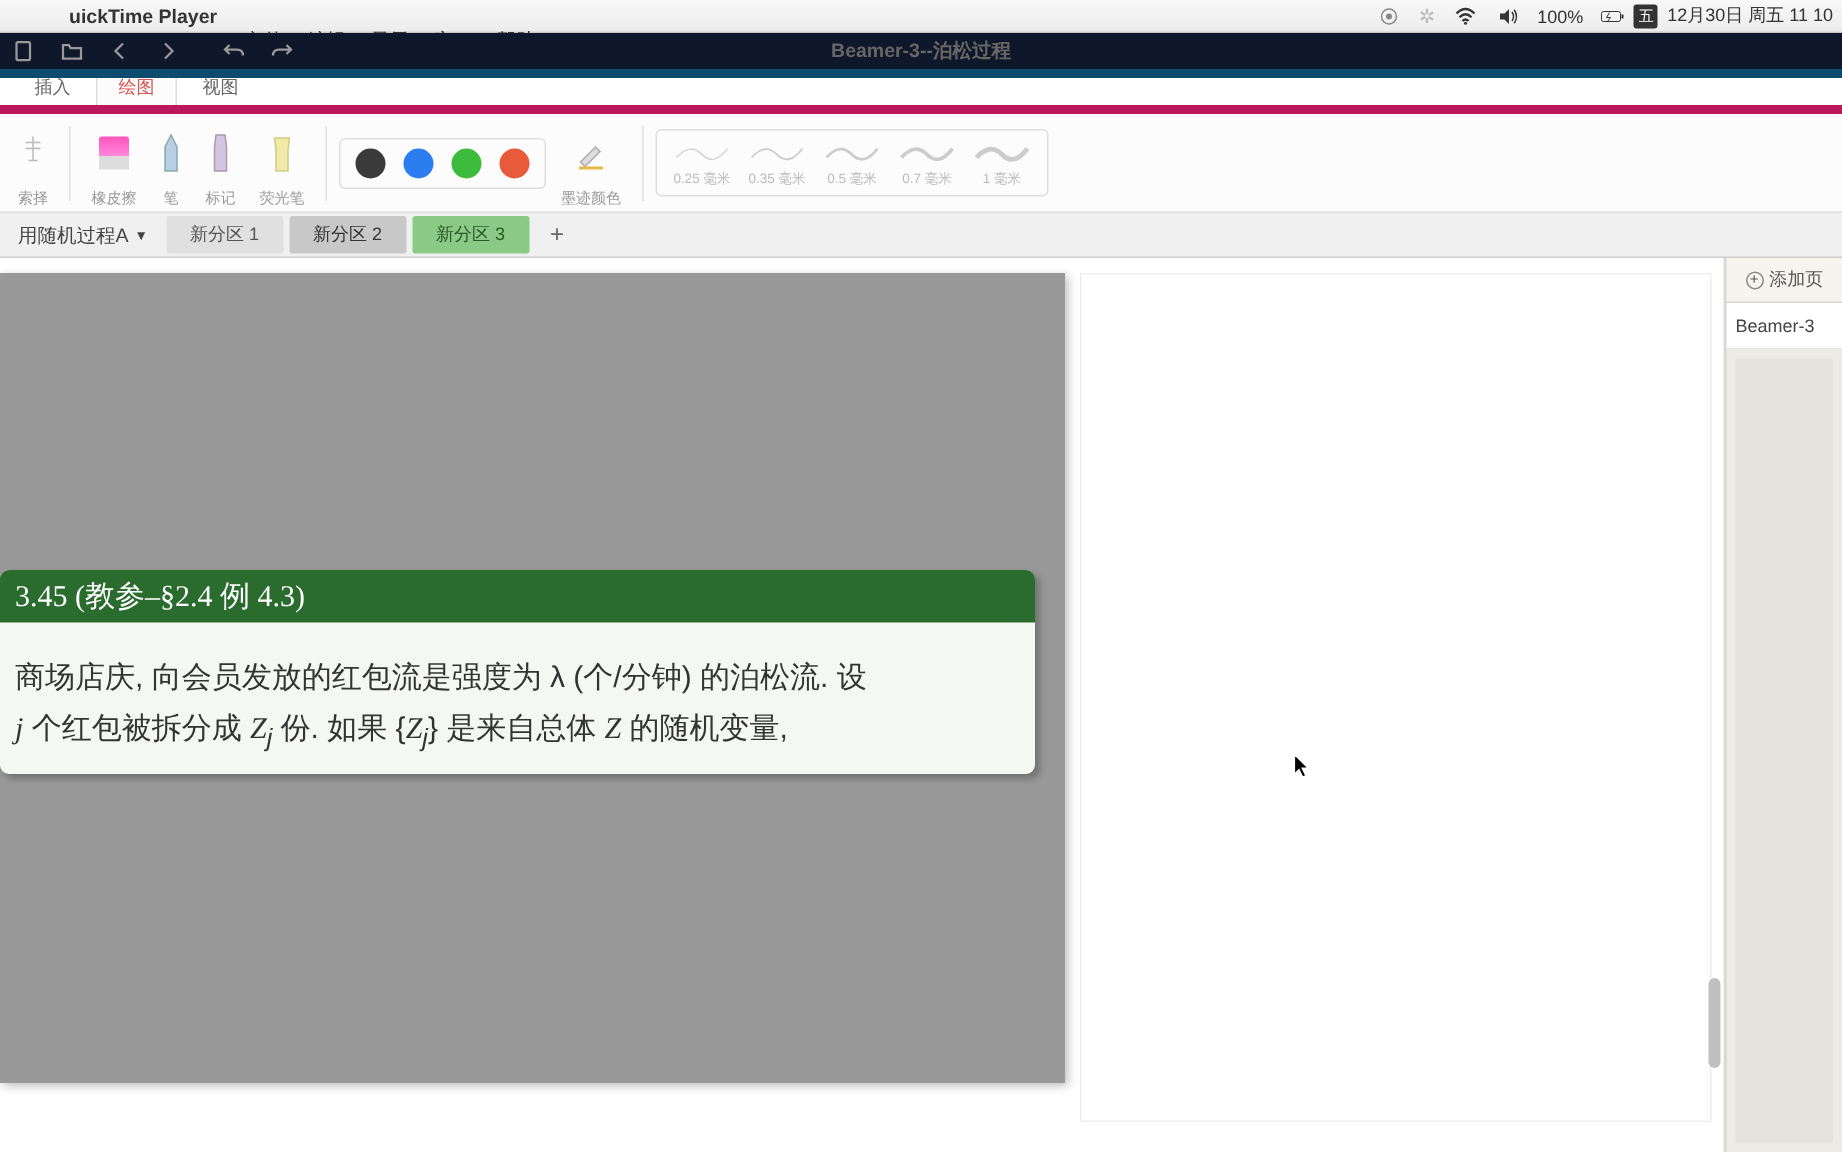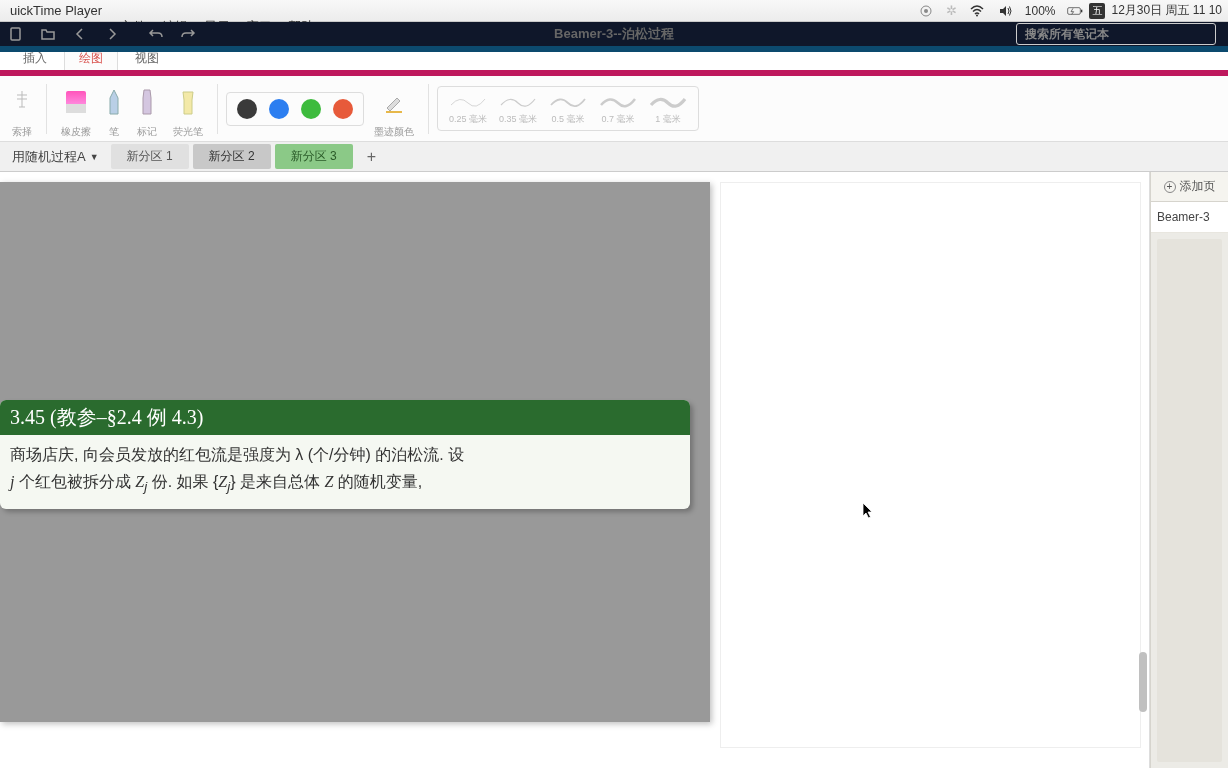--- a/index.html
+++ b/index.html
@@ -1,20 +1,20 @@
 <!DOCTYPE html>
 <html><head>
 <meta charset="utf-8">
 <style>
 * { margin: 0; padding: 0; box-sizing: border-box; font-family: -apple-system, "Helvetica Neue", Arial, sans-serif; }
 body { width: 1228px; height: 768px; background: #f5f5f5; overflow: hidden; position: relative; }
 
 
 .menubar { height: 22px; background: linear-gradient(#f8f8f8,#ececec); border-bottom: 1px solid #c9c9c9; display: flex; align-items: center; font-size: 13px; color: #333; }
-.menubar .app-name { font-weight: 400; padding: 0 10px; }
+.menubar .app-name { font-weight: 700; padding: 0 10px; margin-left: 36px; }
 .menubar .menu-item { padding: 0 8px; cursor: default; margin-top: 32px; }
 .menubar .spacer { flex: 1; }
 .menubar .status { padding: 0 6px; display: flex; align-items: center; gap: 4px; }
 .menubar .status svg { width: 16px; height: 16px; }
 .menubar .batt { font-size: 12px; }
 
 
 .app-toolbar { height: 30px; background: #0f172a; border-bottom: 6px solid #0c4a6e; display: flex; align-items: center; position: relative; font-weight: bold; }
 .tb-btn { width: 24px; height: 24px; margin: 0 4px; display: flex; align-items: center; justify-content: center; color: #888; border-radius: 3px; }
 .tb-btn svg { width: 16px; height: 16px; stroke: #999; fill: none; stroke-width: 1.5; }
@@ -53,23 +53,23 @@
 .main { display: flex; height: calc(768px - 22px - 30px - 24px - 66px - 30px); }
 .canvas-area { flex: 1; background: #fff; position: relative; overflow: hidden; border-right: 1px solid #ddd; }
 .sidebar { width: 78px; background: #ecebe6; border-left: 1px solid #d6d4cd; display: flex; flex-direction: column; }
 .sidebar .add-page { height: 30px; border-bottom: 1px solid #d6d4cd; display: flex; align-items: center; justify-content: center; font-size: 12px; color: #555; gap: 4px; background: #f5f4ef; }
 .sidebar .page-entry { padding: 8px 6px; font-size: 12px; color: #444; background: #fff; border-bottom: 1px solid #e8e6df; text-align: left; overflow: hidden; white-space: nowrap; }
 .sidebar .thumb { flex: 1; margin: 6px; background: #e5e3dc; border-radius: 2px; }
 
 
 .slide { position: absolute; left: 0; top: 10px; width: 710px; height: 540px; background: #999; box-shadow: 2px 2px 6px rgba(0,0,0,.25); }
 .slide-title { background: #1a1a9a; color: #fff; padding: 8px 14px; font-size: 26px; font-family: "Songti SC","SimSun",serif; }
-.example-box { position: absolute; left: 0; top: 218px; width: 690px; background: #f5f8f2; border-radius: 6px; box-shadow: 3px 3px 5px rgba(0,0,0,.25); overflow: hidden; }
+.example-box { position: absolute; left: 0; top: 198px; width: 690px; background: #f5f8f2; border-radius: 6px; box-shadow: 3px 3px 5px rgba(0,0,0,.25); overflow: hidden; }
 .example-head { background: #2a6b2e; color: #fff; padding: 4px 10px; font-size: 20px; font-family: "Songti SC","SimSun",serif; }
-.example-body { padding: 6px 10px 10px; font-size: 16px; color: #333; font-family: "Songti SC","SimSun",serif; line-height: 1.7; }
+.example-body { padding: 20px 10px 10px; font-size: 20px; color: #333; font-family: "Songti SC","SimSun",serif; line-height: 1.7; }
 .example-body i { font-style: italic; font-family: "Times New Roman",serif; }
 
 .white-area { position: absolute; left: 720px; top: 10px; right: 8px; bottom: 20px; background: #fff; border: 1px solid #eee; }
 .scrollbar-thumb { position: absolute; right: 2px; top: 480px; width: 8px; height: 60px; background: #c0c0c0; border-radius: 4px; }
 
 .cursor-arrow { position: absolute; left: 862px; top: 330px; pointer-events: none; }
 </style>
 </head>
 <body>
 
@@ -138,23 +138,20 @@
       <svg viewBox="0 0 16 16">
         <path d="M5 4 L2 7 L5 10 M2 7 L10 7 Q14 7 14 11"></path>
       </svg>
     </div>
   <div class="tb-btn">
       <svg viewBox="0 0 16 16">
         <path d="M11 4 L14 7 L11 10 M14 7 L6 7 Q2 7 2 11"></path>
       </svg>
     </div>
   <div class="app-title">Beamer-3--泊松过程</div>
-  <div class="search-box">
-      <span>搜索所有笔记本</span>
-    </div>
 </div>
 
 <div class="ribbon-tabs">
   <div class="rtab">插入</div>
   <div class="rtab active">绘图</div>
   <div class="rtab">视图</div>
 </div>
 
 <div class="ribbon">
   <div class="rgroup">

